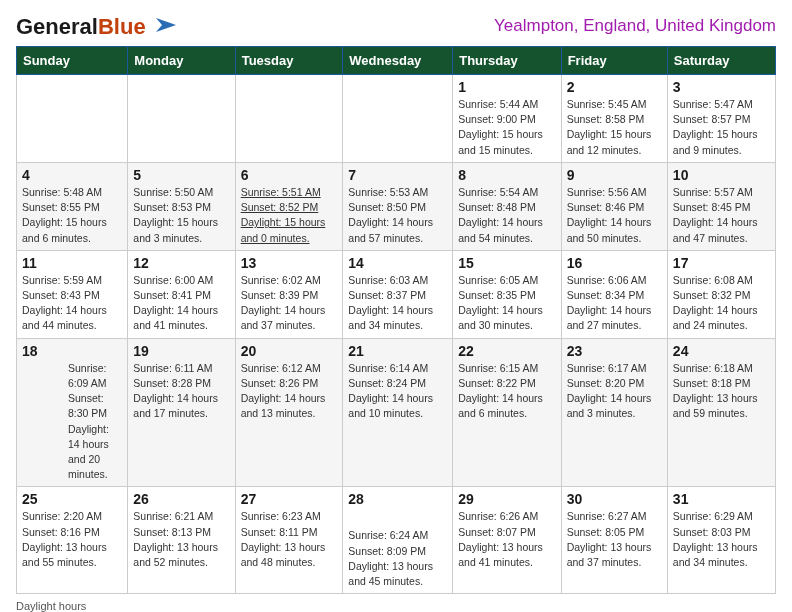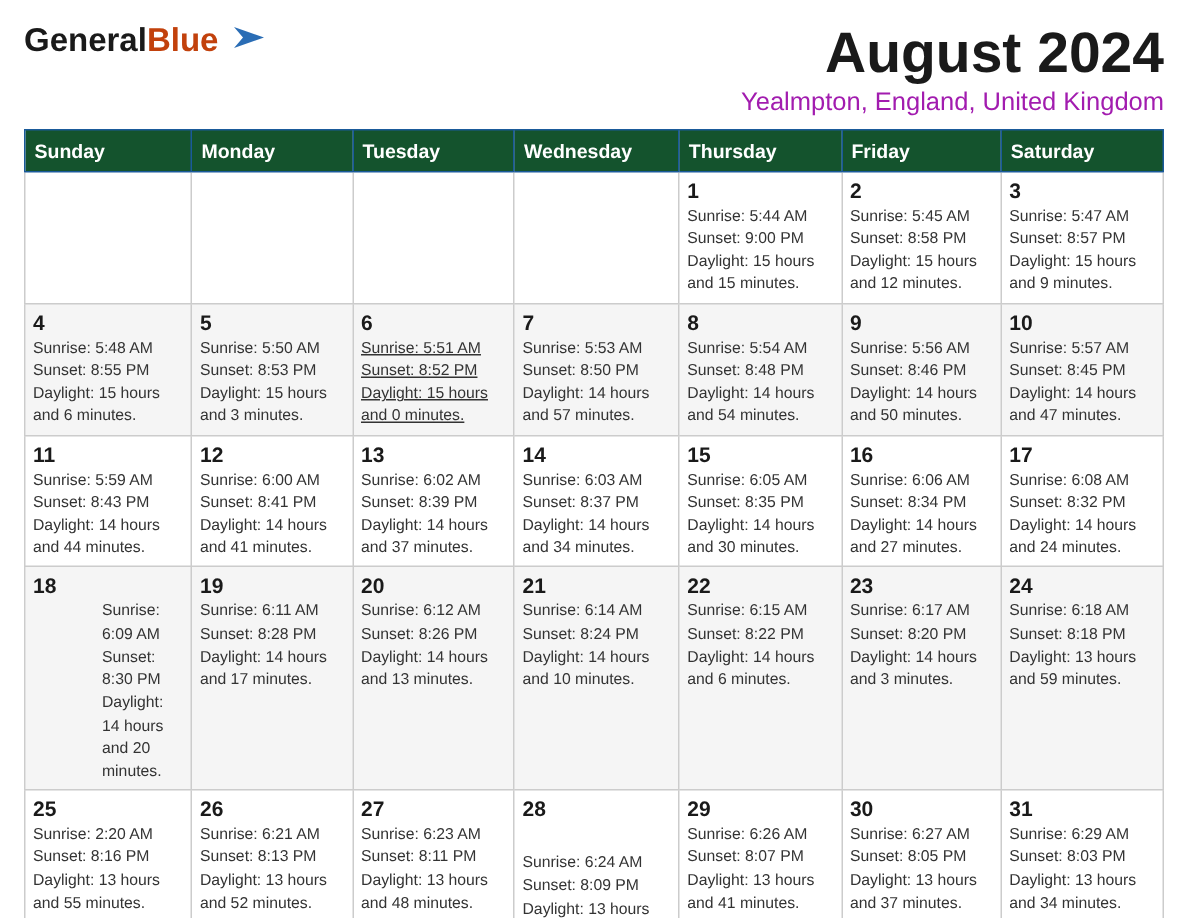--- a/index.html
+++ b/index.html
@@ -93,21 +93,20 @@
     <div style="display:flex;align-items:center;">
       <span class="logo-text">
         <span>General</span><span class="blue">Blue</span>
       </span>
       <svg width="32" height="22" viewBox="0 0 32 22" style="margin-left:2px;margin-top:-4px;">
         <polygon points="8,4 28,11 8,18 14,11" fill="#2a6db5"></polygon>
       </svg>
     </div>
   </div>
   <div class="title-section">
-    <div class="month-title">August 2024</div>
     <div class="location-title">Yealmpton, England, United Kingdom</div>
   </div>
 </div>
 
 <table>
   <thead>
     <tr>
       <th>Sunday</th>
       <th>Monday</th>
       <th>Tuesday</th>

